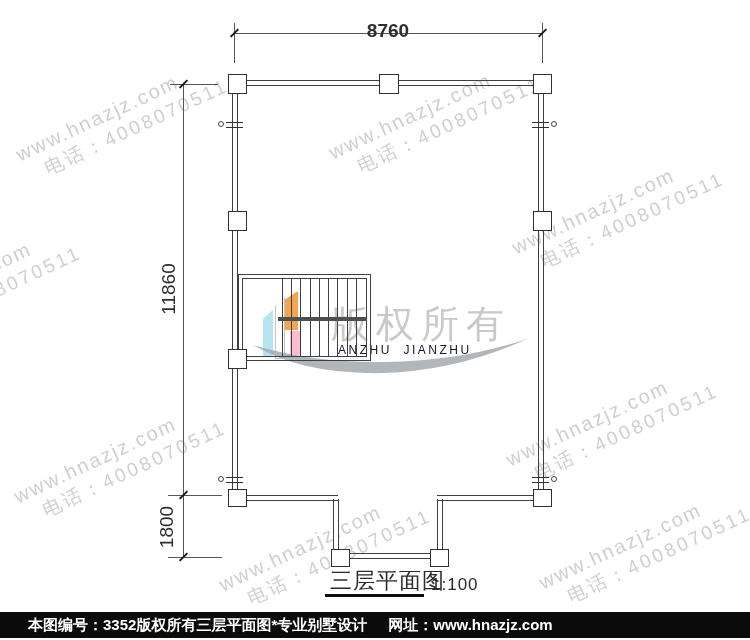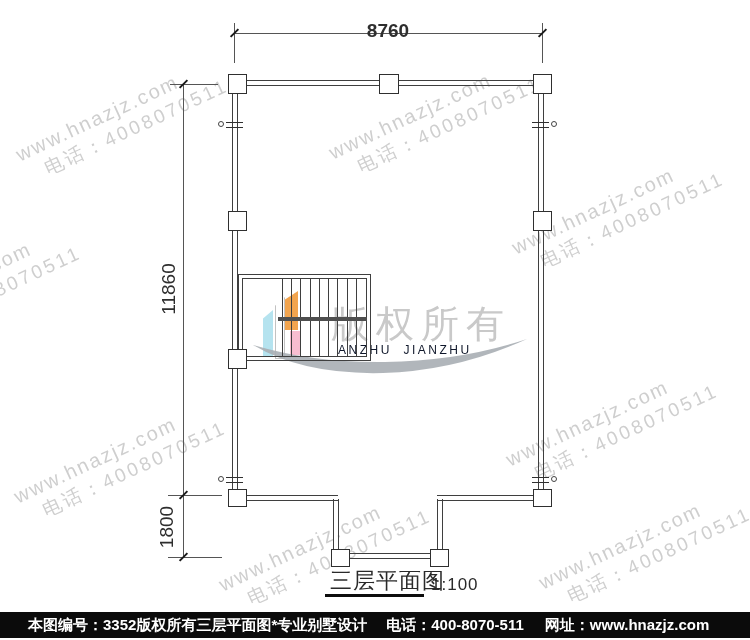--- a/index.html
+++ b/index.html
@@ -138,17 +138,16 @@
   </div>
 
   <div class="title-cn" style="left:330px;top:566px;">三层平面图</div>
   <div class="title-rule" style="left:325px;top:594px;width:99px;"></div>
   <div class="title-scale" style="left:431px;top:575px;">1:100</div>
 
   <div id="footer">
     <span class="fi">本图编号：3352</span>
     <span class="fi">版权所有</span>
     <span class="fi">三层平面图*专业别墅设计</span>
-    <span class="fi" style="margin-left:19px">电话：400-8070-511</span>
     <span class="fi" style="margin-left:21px">网址：www.hnazjz.com</span>
   </div>
 
 </div>
 
 </body></html>

